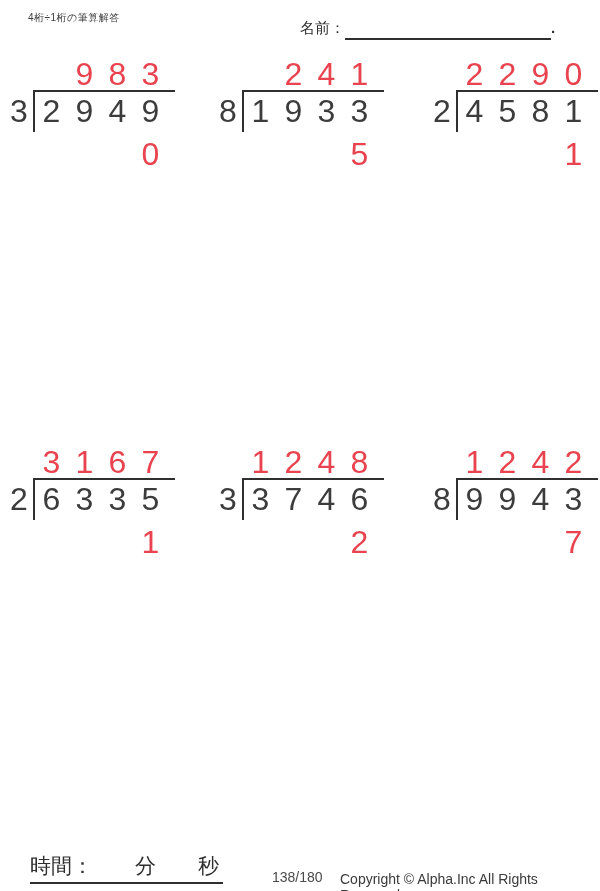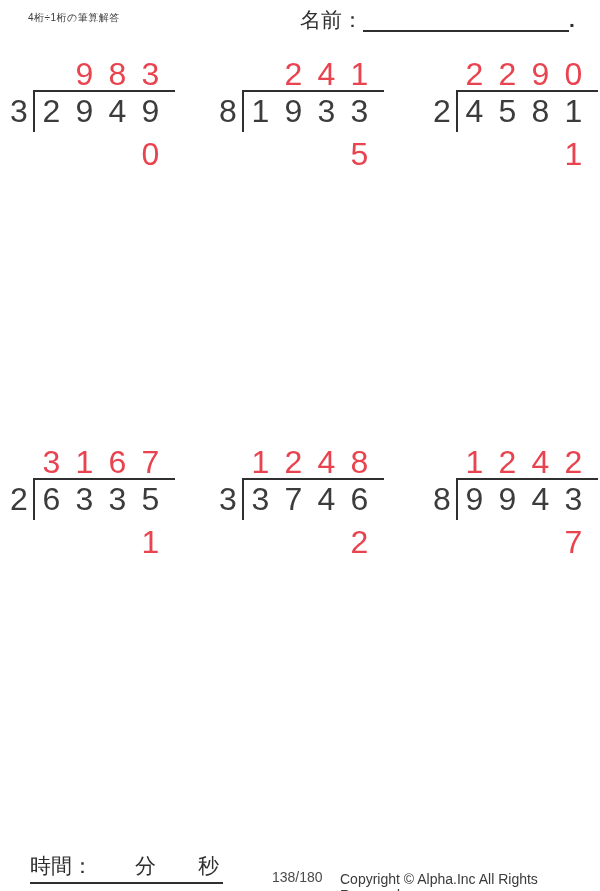--- a/index.html
+++ b/index.html
@@ -16,24 +16,24 @@
   
   .sheet-title {
     position: absolute;
     left: 28px; top: 11px;
     font-size: 10px;
     letter-spacing: 0.5px;
     color: #3a3a3a;
   }
   .name-block {
     position: absolute;
-    left: 300px; top: 8px;
+    left: 300px; top: 16px;
     display: flex;
     align-items: center;
-    font-size: 21px;
+    font-size: 15px;
     color: #2f2f2f;
   }
   .name-label { line-height: 24px; }
   .name-line {
     display: inline-block;
     width: 206px;
     height: 24px;
     border-bottom: 2px solid #2f2f2f;
   }
   .name-dot { line-height: 24px; font-weight: bold; }

